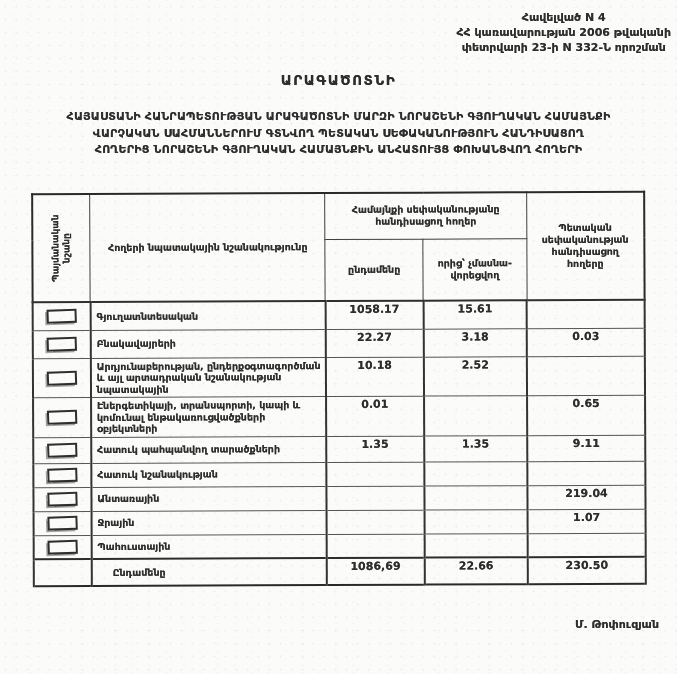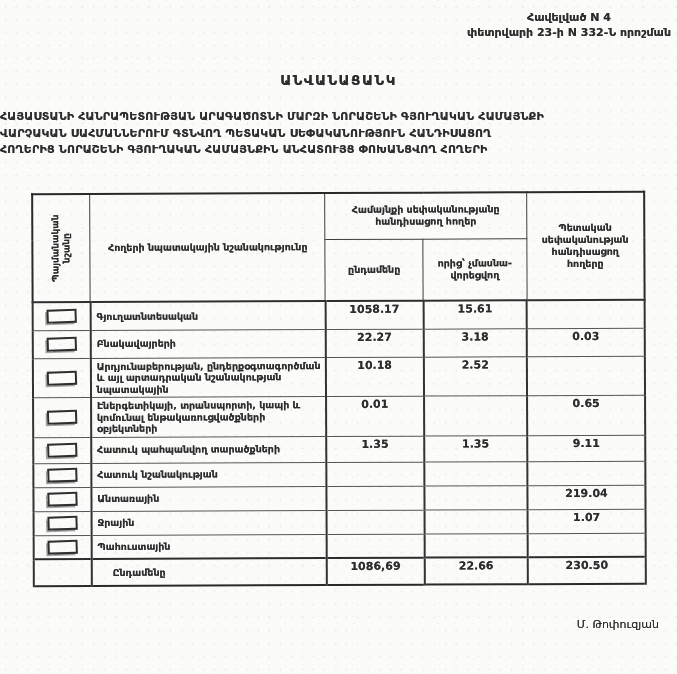--- a/index.html
+++ b/index.html
@@ -26,21 +26,21 @@
     text-align:center; font-weight:bold;
     font-size:11px; line-height:15px;margin-left:30px;
   }
   .doc-title {
     position:absolute; top:72px; left:0; width:100%;
     text-align:center; font-weight:bold;
     font-size:13.5px; letter-spacing:1.5px;
   }
   .subtitle {
     position:absolute; top:109px; left:0; width:100%;
-    font-weight:bold;
+    text-align:center; font-weight:bold;
     font-size:11px; line-height:16.5px; letter-spacing:0.2px;
   }
 
   .tablewrap {
     position:absolute; top:192px; left:32px; width:614px;
     transform:rotate(-0.25deg);
   }
   table {
     width:100%; border-collapse:collapse;
     border:2.5px solid #2a2a2a;
@@ -90,34 +90,35 @@
     transform:rotate(-1.6deg);
     background:transparent;
   }
 
   .footer-left {
     position:absolute; top:600px; left:18px;
     font-weight:bold; font-size:11px; line-height:17px;
   }
   .footer-right {
     position:absolute; top:618px; right:18px;
-    font-weight:normal; font-size:11px;
+    font-weight:bold; font-size:11px;
   }
 </style>
 </head>
 <body>
 
 <div class="page">
 
   <div class="hdr ink">
     <div>Հավելված N 4</div>
+    <div>ՀՀ կառավարության 2006 թվականի</div>
     <div>փետրվարի 23-ի N 332-Ն որոշման</div>
   </div>
 
-  <div class="doc-title ink">ԱՆՎԱՆԱՑԱՆԿ</div>
+  <div class="doc-title ink">ԱՐԱԳԱԾՈՏՆԻ</div>
 
   <div class="subtitle ink">
     <div>ՀԱՅԱՍՏԱՆԻ ՀԱՆՐԱՊԵՏՈՒԹՅԱՆ ԱՐԱԳԱԾՈՏՆԻ ՄԱՐԶԻ ՆՈՐԱՇԵՆԻ ԳՅՈՒՂԱԿԱՆ ՀԱՄԱՅՆՔԻ</div>
     <div>ՎԱՐՉԱԿԱՆ ՍԱՀՄԱՆՆԵՐՈՒՄ ԳՏՆՎՈՂ ՊԵՏԱԿԱՆ ՍԵՓԱԿԱՆՈՒԹՅՈՒՆ ՀԱՆԴԻՍԱՑՈՂ</div>
     <div>ՀՈՂԵՐԻՑ ՆՈՐԱՇԵՆԻ ԳՅՈՒՂԱԿԱՆ ՀԱՄԱՅՆՔԻՆ ԱՆՀԱՏՈՒՅՑ ՓՈԽԱՆՑՎՈՂ ՀՈՂԵՐԻ</div>
   </div>
 
   <div class="tablewrap ink">
     <table>
       <colgroup>

